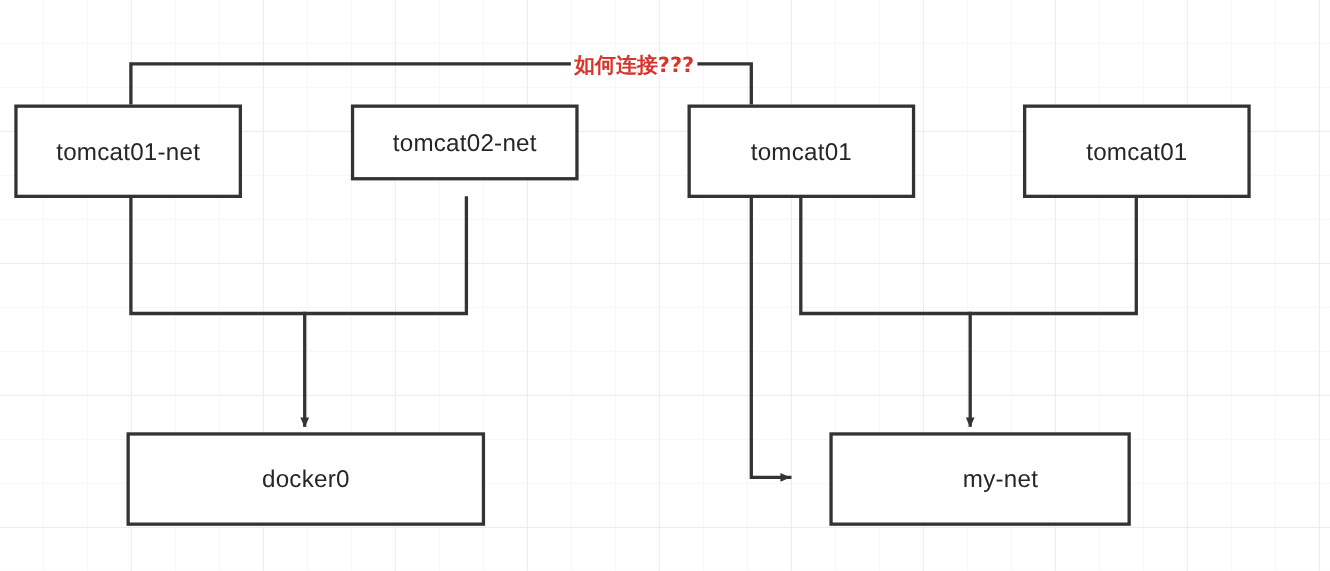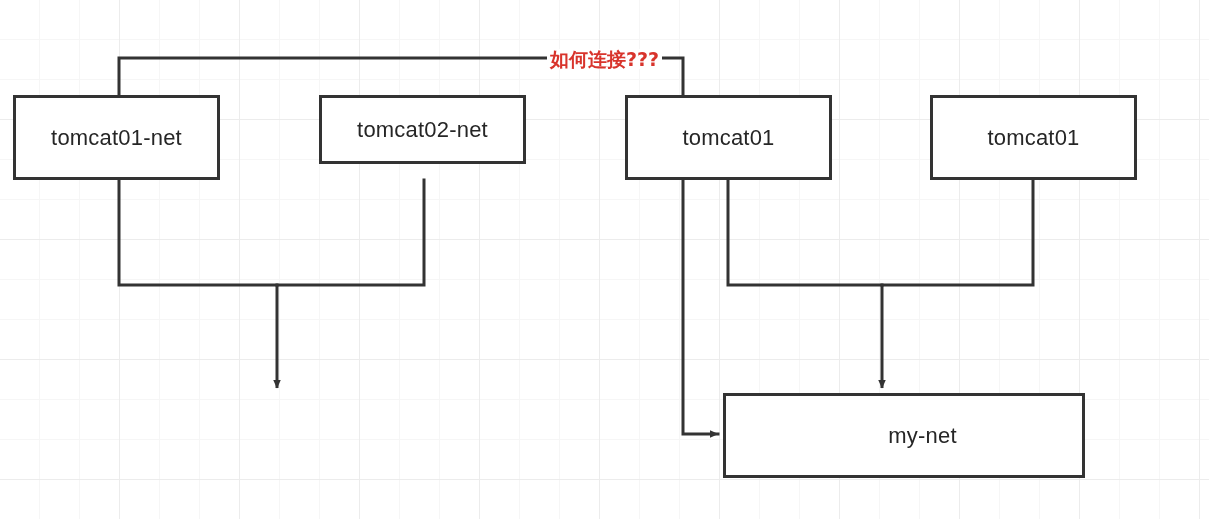--- a/index.html
+++ b/index.html
@@ -109,20 +109,23 @@
   </div>
 
   <div class="node" style="left:625px; top:95px; width:207px; height:85px;">
     <span class="node-label">tomcat01</span>
   </div>
 
   <div class="node" style="left:930px; top:95px; width:207px; height:85px;">
     <span class="node-label">tomcat01</span>
   </div>
 
+  <div class="node" style="left:115px; top:393px; width:326px; height:85px;">
+    <span class="node-label">docker0</span>
+  </div>
 
-  <div class="node" style="left:723px; top:393px; width:362px; height:85px;padding-left:37px;">
+  <div class="node" style="left:754px; top:393px; width:274px; height:85px;padding-left:37px;">
     <span class="node-label">my-net</span>
   </div>
 
-  <div class="edge-label" style="left:519px; top:49px;margin-left:28px;">如何连接???</div>
+  <div class="edge-label" style="left:519px; top:49px;">如何连接???</div>
 
 </div>
 
 </body></html>

